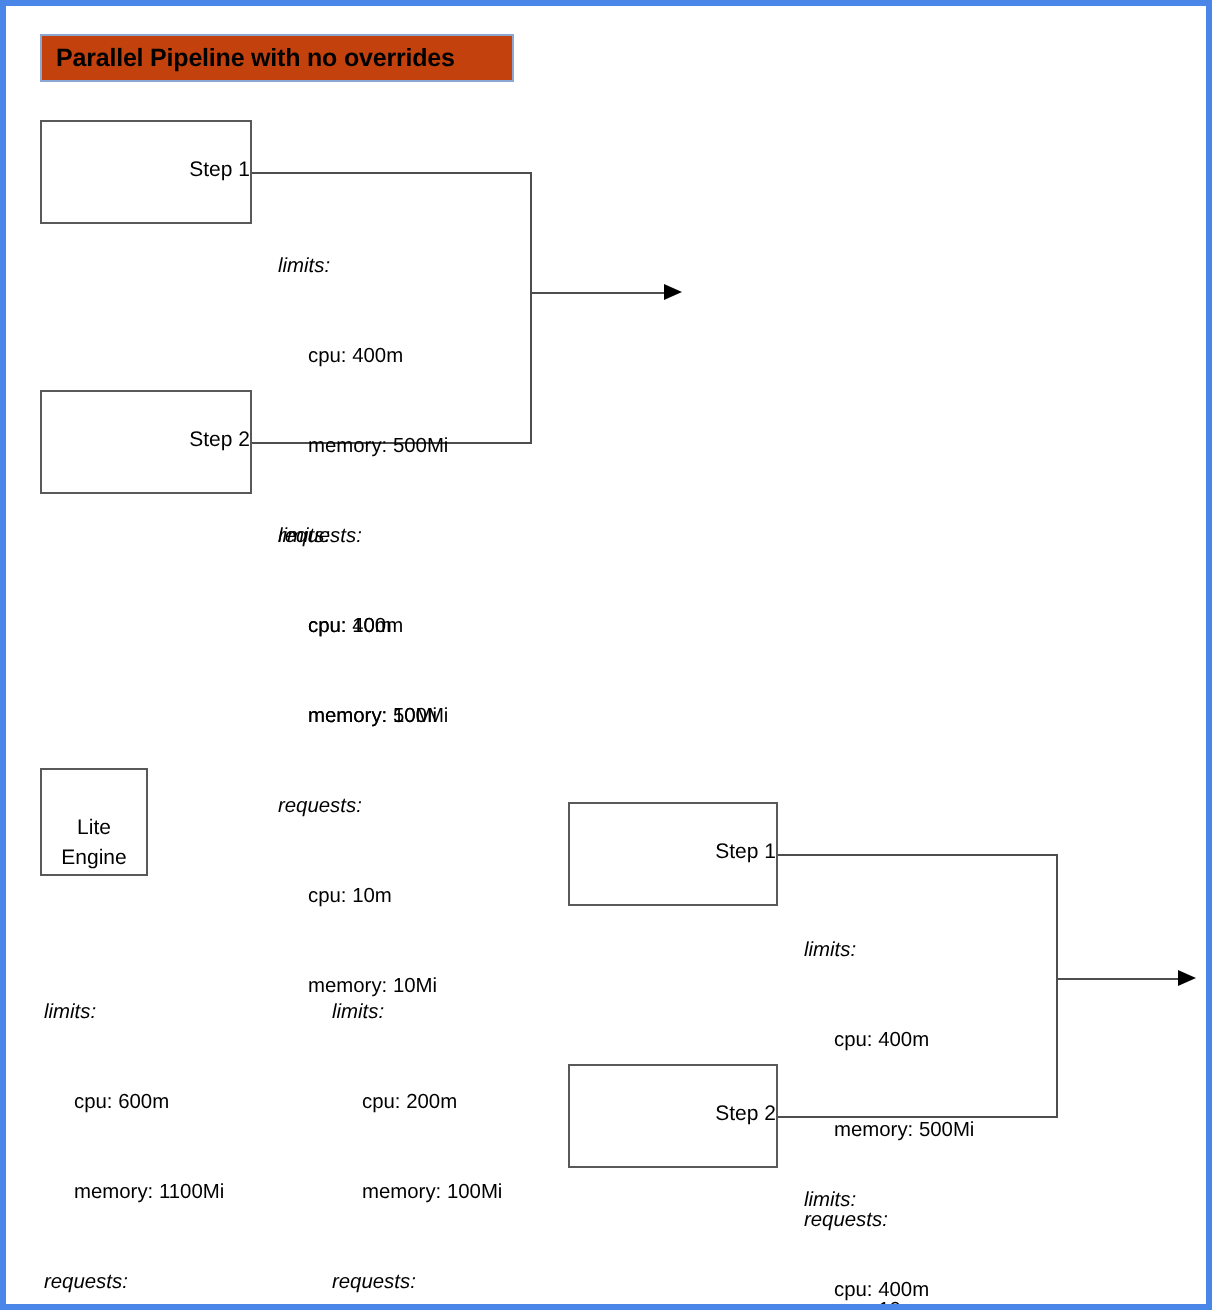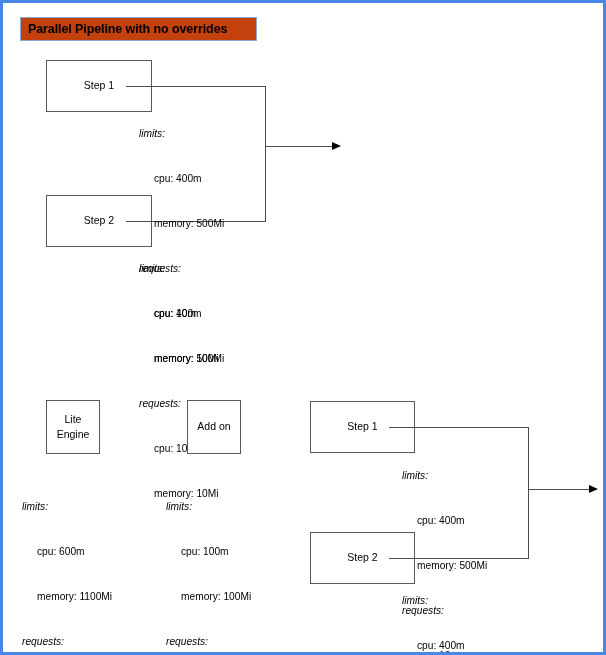--- a/index.html
+++ b/index.html
@@ -35,26 +35,25 @@
     letter-spacing: -0.1px;
   }
   
   .box {
     position: absolute;
     background: #ffffff;
     border: 1.6px solid #595959;
     box-sizing: border-box;
     display: flex;
     align-items: center;
-    justify-content: center;
+    justify-content: flex-end;
     text-align: center;
     font-size: 10.5px;
     color: #000000;
     line-height: 1.45;
-    margin-left: 26px;
   }
   
   .spec {
     position: absolute;
     font-size: 10.2px;
     color: #000000;
     line-height: 1.47;
     white-space: pre;
   }
   .spec .ind {
@@ -123,39 +122,36 @@
   <div class="spec" style="left:136px; top:229px;">
     <span class="hdr">limits:</span>
     <span class="ind">cpu: 400m</span>
     <span class="ind">memory: 500Mi</span>
     <span class="hdr">requests:</span>
     <span class="ind">cpu: 10m</span>
     <span class="ind">memory: 10Mi</span>
   </div>
 
 
-  <div class="box" style="left:17px; top:397px; width:54px; height:54px; flex-direction:column;">
+  <div class="box" style="left:17px; top:381px; width:54px; height:54px; flex-direction:column;">
     <span>Lite</span>
     <span>Engine</span>
   </div>
   <div class="spec" style="left:19px; top:467px;">
     <span class="hdr">limits:</span>
     <span class="ind">cpu: 600m</span>
     <span class="ind">memory: 1100Mi</span>
     <span class="hdr">requests:</span>
     
     
   </div>
 
-  <div class="box" style="left:158px; top:397px; width:54px; height:54px;">
-    <span>Add on</span>
-  </div>
   <div class="spec" style="left:163px; top:467px;">
     <span class="hdr">limits:</span>
-    <span class="ind">cpu: 100m</span>
+    <span class="ind">cpu: 200m</span>
     <span class="ind">memory: 100Mi</span>
     <span class="hdr">requests:</span>
     
     
   </div>
 
   <div class="box" style="left:281px; top:398px; width:105px; height:52px;">
     <span>Step 1</span>
   </div>
   <div class="box" style="left:281px; top:529px; width:105px; height:52px;">

